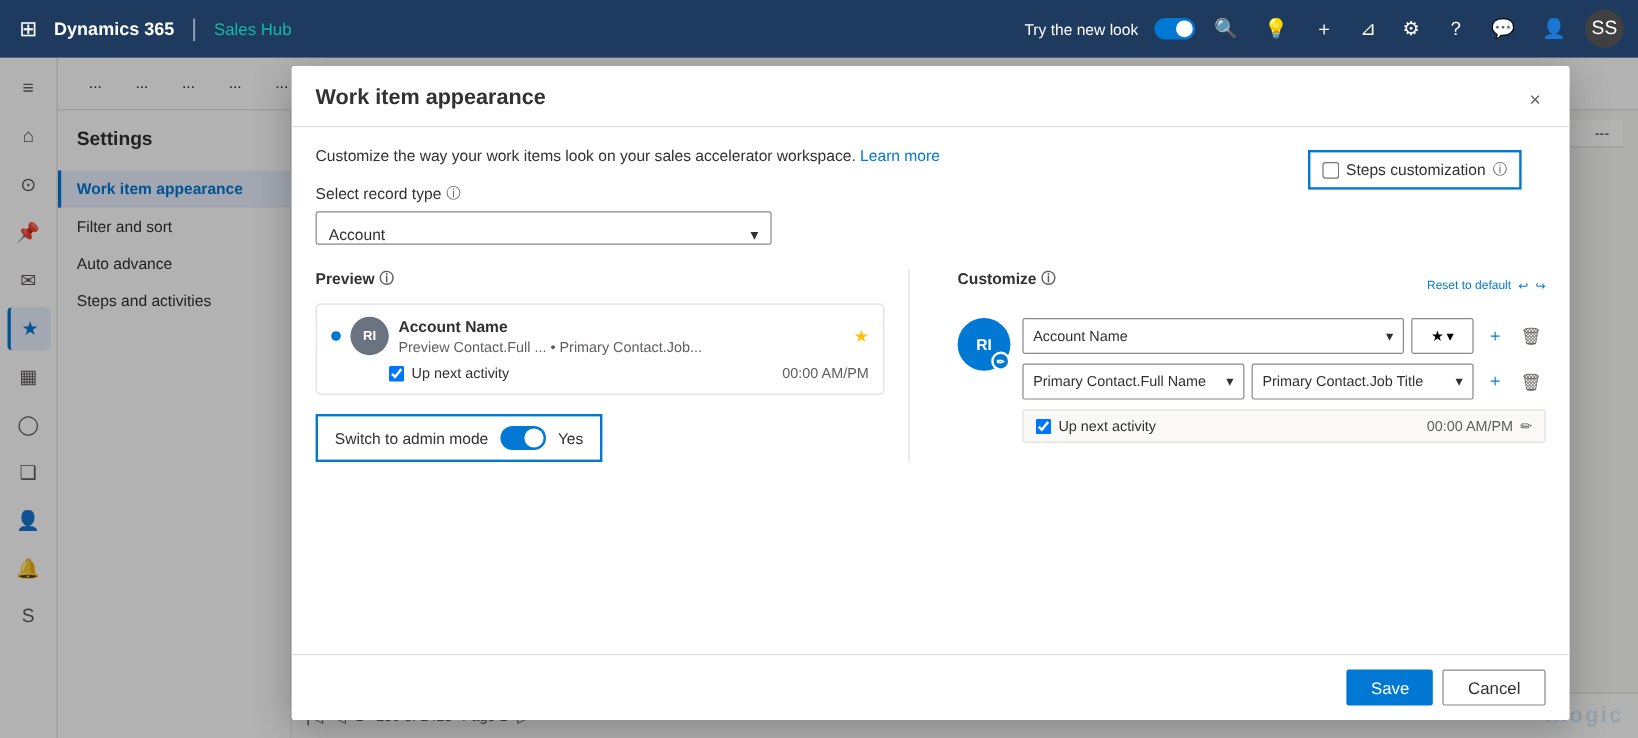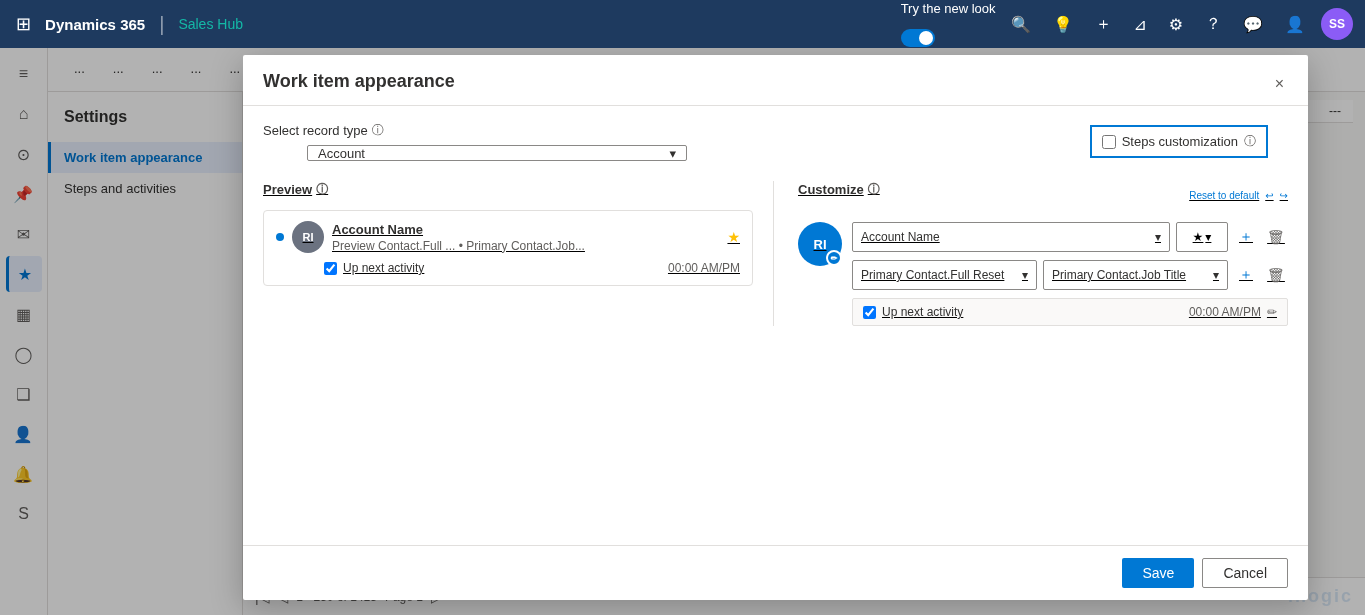--- a/index.html
+++ b/index.html
@@ -40,24 +40,24 @@
       font-size: 20px;
       margin: 0 4px;
     }
     .topbar-module {
       color: #14b8a6;
       font-size: 14px;
     }
     .topbar-spacer { flex: 1; }
     .topbar-new-look {
       display: flex;
+      align-items: center;
       gap: 13px;
       color: #fff;
       font-size: 13px;
-      flex-direction: column;
     }
     .toggle-switch {
       width: 34px;
       height: 18px;
       background: #ccc;
       border-radius: 9px;
       position: relative;
       cursor: pointer;
     }
     .toggle-switch.on { background: #0078d4; }
@@ -78,28 +78,28 @@
       font-size: 16px;
       padding: 6px;
       cursor: pointer;
       display: flex;
       align-items: center;
       justify-content: center;
     }
     .topbar-avatar {
       width: 32px;
       height: 32px;
-      background: #8b5cf6;
+      background: #404040;
       border-radius: 50%;
       display: flex;
       align-items: center;
       justify-content: center;
       color: #fff;
-      font-size: 12px;
-      font-weight: 700;
+      font-size: 16px;
+      font-weight: 400;
       cursor: pointer;
     }
 
     
     .secondbar {
       height: 44px;
       background: #fff;
       border-bottom: 1px solid #e1dfdd;
       display: flex;
       align-items: center;
@@ -302,40 +302,38 @@
     .field-label {
       font-size: 13px;
       color: #323130;
       margin-bottom: 6px;
       display: flex;
       align-items: center;
       gap: 4px;
     }
     .select-dropdown {
       width: 380px;
-      height: 16px;
+      height: 28px;
       border: 1px solid #8a8886;
       border-radius: 2px;
       padding: 0 10px;
       background: #fff;
       display: flex;
-      align-items: center;
+      align-items: flex-end;
       justify-content: space-between;
       cursor: pointer;
       font-size: 13px;
       color: #323130;
-      margin-left: 44px;
     }
 
     
     .two-col {
       display: flex;
-      gap: 0;
+      gap: 16px;
       flex: 1;
-      text-decoration: underline;
     }
     .col-preview {
       flex: 1;
       border-right: 1px solid #e1dfdd;
       padding-right: 20px;
     }
     .col-customize {
       flex: 1;
       padding-left: 24px;
     }
@@ -671,20 +669,22 @@
   <div class="sidebar-icon">◯</div>
   <div class="sidebar-icon">❑</div>
   <div class="sidebar-icon">👤</div>
   <div class="sidebar-icon">🔔</div>
   <div class="sidebar-icon">S</div>
 </div>
 
 <div class="left-panel">
   <div class="settings-title">Settings</div>
   <div class="left-nav-item active">Work item appearance</div>
+  <div class="left-nav-item">Filter and sort</div>
+  <div class="left-nav-item">Auto advance</div>
   <div class="left-nav-item">Steps and activities</div>
 </div>
 
 <div class="main-content">
   <div style="padding:8px 12px; font-size:12px; color:#605e5c; background:#faf9f8; height:100%;">
     <div class="main-table-row">
       <span style="flex:1">Product Price List</span>
       <span>---</span>
     </div>
   </div>
@@ -708,20 +708,24 @@
   </div>
 
   <div class="lock-customization-box">
     <input type="checkbox" class="lock-checkbox" style="">
     <span class="lock-label">Steps customization</span>
     <span class="info-icon">ⓘ</span>
   </div>
 
   <div class="modal-body">
 
+    <div class="modal-description">
+      <span>Customize the way your work items look on your sales accelerator workspace.</span>
+      <a href="#">Learn more</a>
+    </div>
 
     <div class="select-section">
       <div class="field-label">
         <span>Select record type</span>
         <span class="info-icon">ⓘ</span>
       </div>
       <div class="select-dropdown">
         <span>Account</span>
         <span>▾</span>
       </div>
@@ -749,20 +753,25 @@
           <div class="preview-footer">
             <div class="preview-checkbox-row">
               <input type="checkbox" checked="" style="pointer-events: none;">
               <span>Up next activity</span>
             </div>
             <span class="preview-time">00:00 AM/PM</span>
           </div>
         </div>
 
         
+        <div class="admin-mode-box">
+          <span class="admin-label">Switch to admin mode</span>
+          <div class="toggle-blue"></div>
+          <span class="yes-label">Yes</span>
+        </div>
       </div>
 
       <div class="col-customize">
         <div class="customize-header">
           <div class="section-header">
             <span>Customize</span>
             <span class="info-icon">ⓘ</span>
           </div>
           <div class="reset-area">
             <span>Reset to default</span>
@@ -788,21 +797,21 @@
               <div class="star-select">
                 <span>★</span>
                 <span>▾</span>
               </div>
               <div class="field-action-btn blue">＋</div>
               <div class="field-action-btn">🗑</div>
             </div>
 
             <div class="field-row">
               <div class="field-select field-select-med">
-                <span>Primary Contact.Full Reset</span>
+                <span>Primary Contact.Full Name</span>
                 <span>▾</span>
               </div>
               <div class="field-select field-select-med">
                 <span>Primary Contact.Job Title</span>
                 <span>▾</span>
               </div>
               <div class="field-action-btn blue">＋</div>
               <div class="field-action-btn">🗑</div>
             </div>
 

